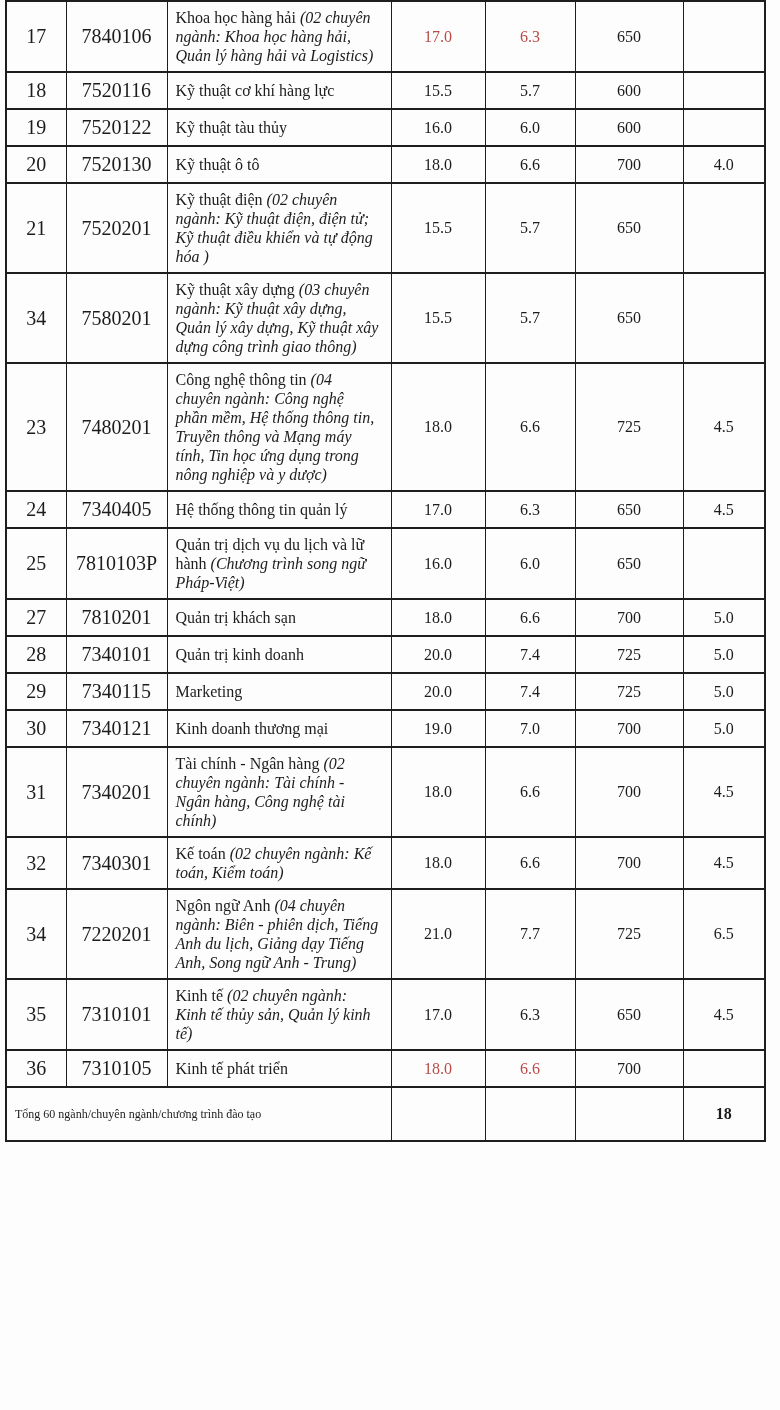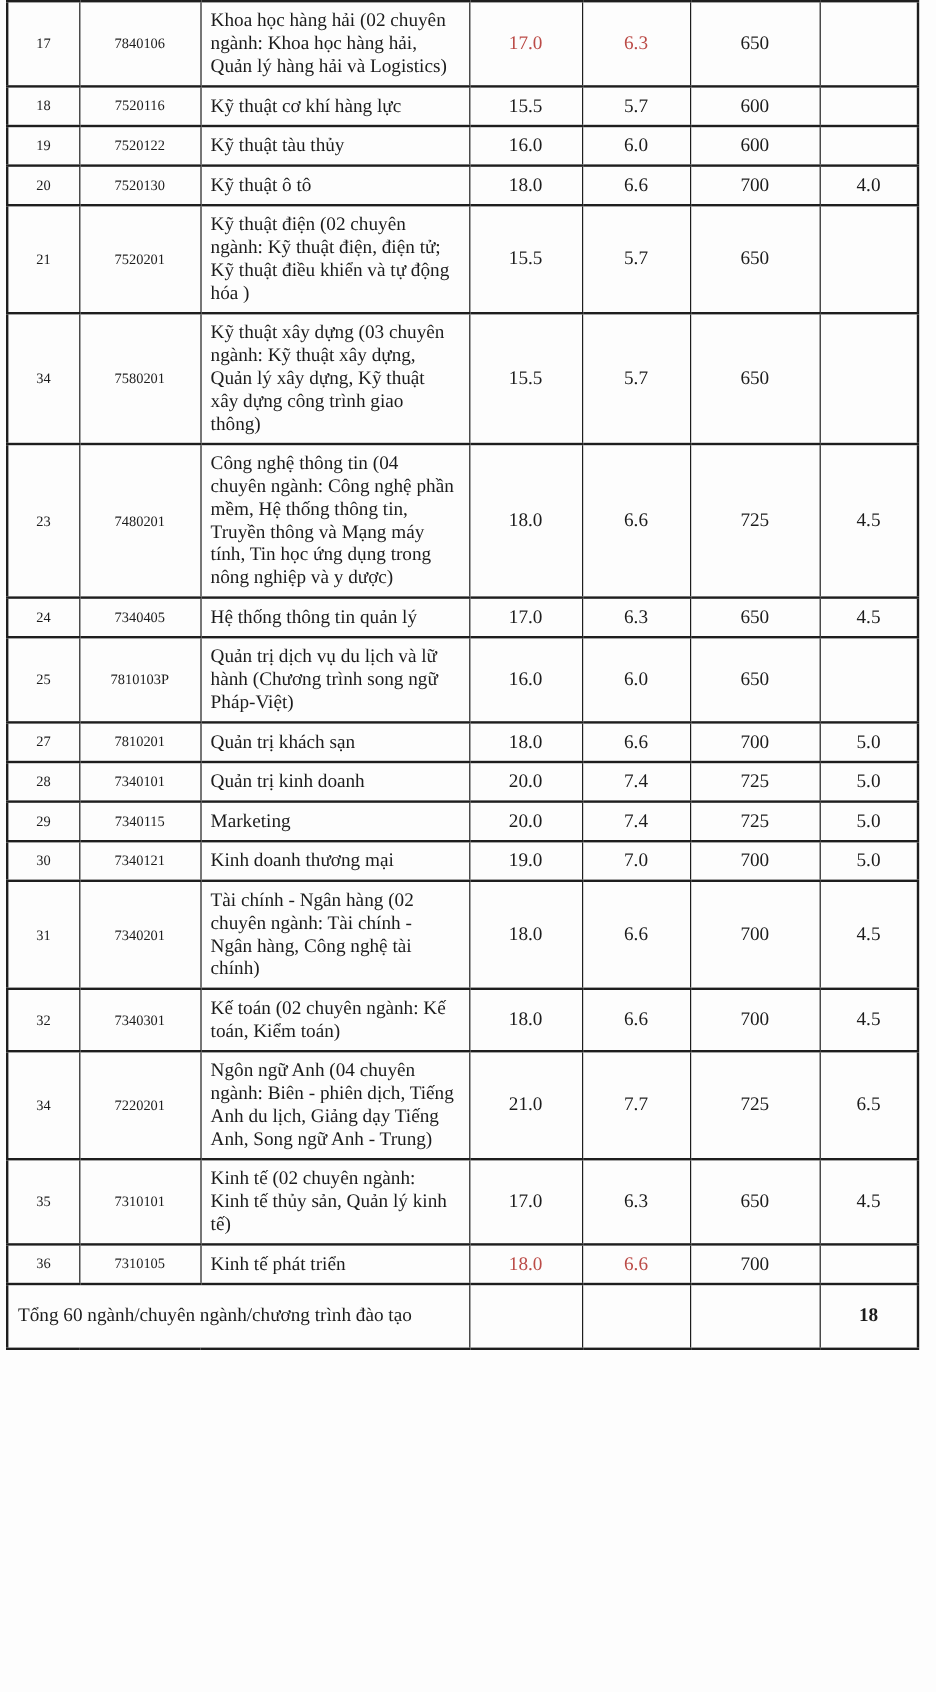--- a/index.html
+++ b/index.html
@@ -17,36 +17,36 @@
   }
   table.scores{border:2px solid #1e1e1e}
   table.scores td{
     border:1px solid #1e1e1e;
     border-top-width:2px;
     border-bottom-width:2px;
     background:#fdfdfd;
   }
   td.c-no,td.c-code{
     text-align:center;vertical-align:middle;
-    font-size:12px;padding:6px 2px;
+    font-size:20px;padding:6px 2px;
   }
   td.c-name{
     text-align:left;vertical-align:middle;
     font-size:16px;line-height:19px;
     padding:6px 12px 6px 8px;
   }
-  .nm-note{}
+  .nm-note{font-style:italic}
   td.c-s{
     text-align:center;vertical-align:middle;
     font-size:16px;padding:6px 2px;
   }
   .hl{color:var(--hl,#bb4b47)}
   tr.footer-row td.c-total-label{
     text-align:left;vertical-align:middle;
-    font-size:16px;line-height:20px;
+    font-size:12px;line-height:20px;
     padding:5px 10px 5px 8px;
   }
   tr.footer-row td{height:40px}
   td.total{font-weight:bold;font-size:16px}
 </style>
 </head>
 <body>
 
 <div class="page">
   <table class="scores">

